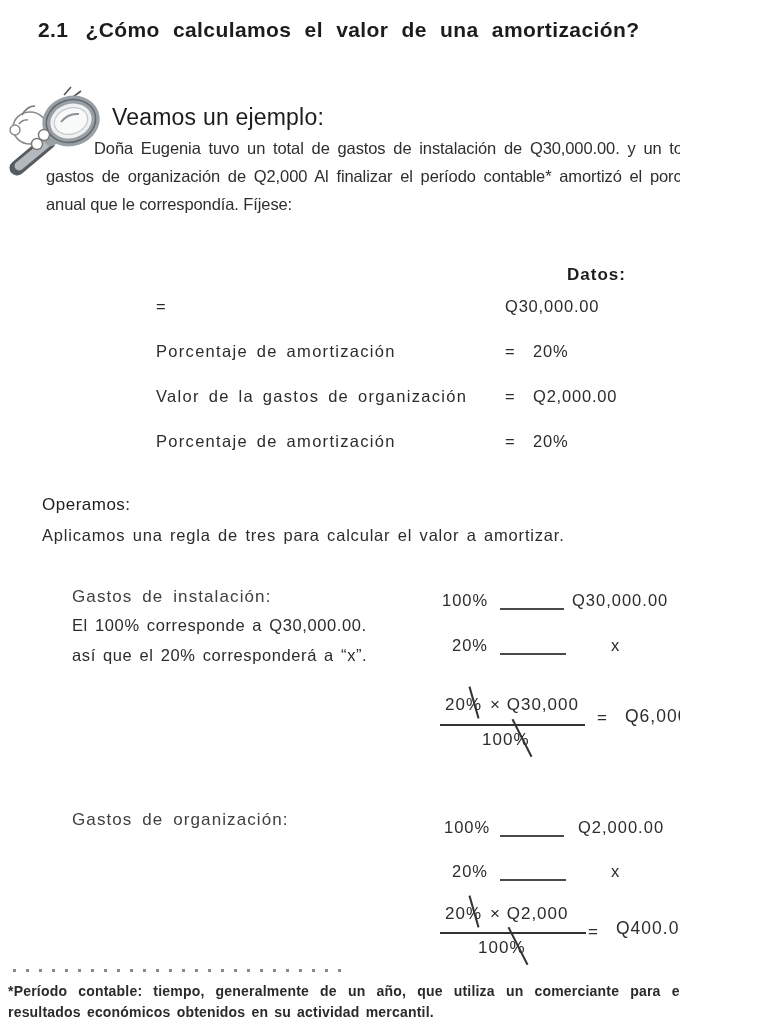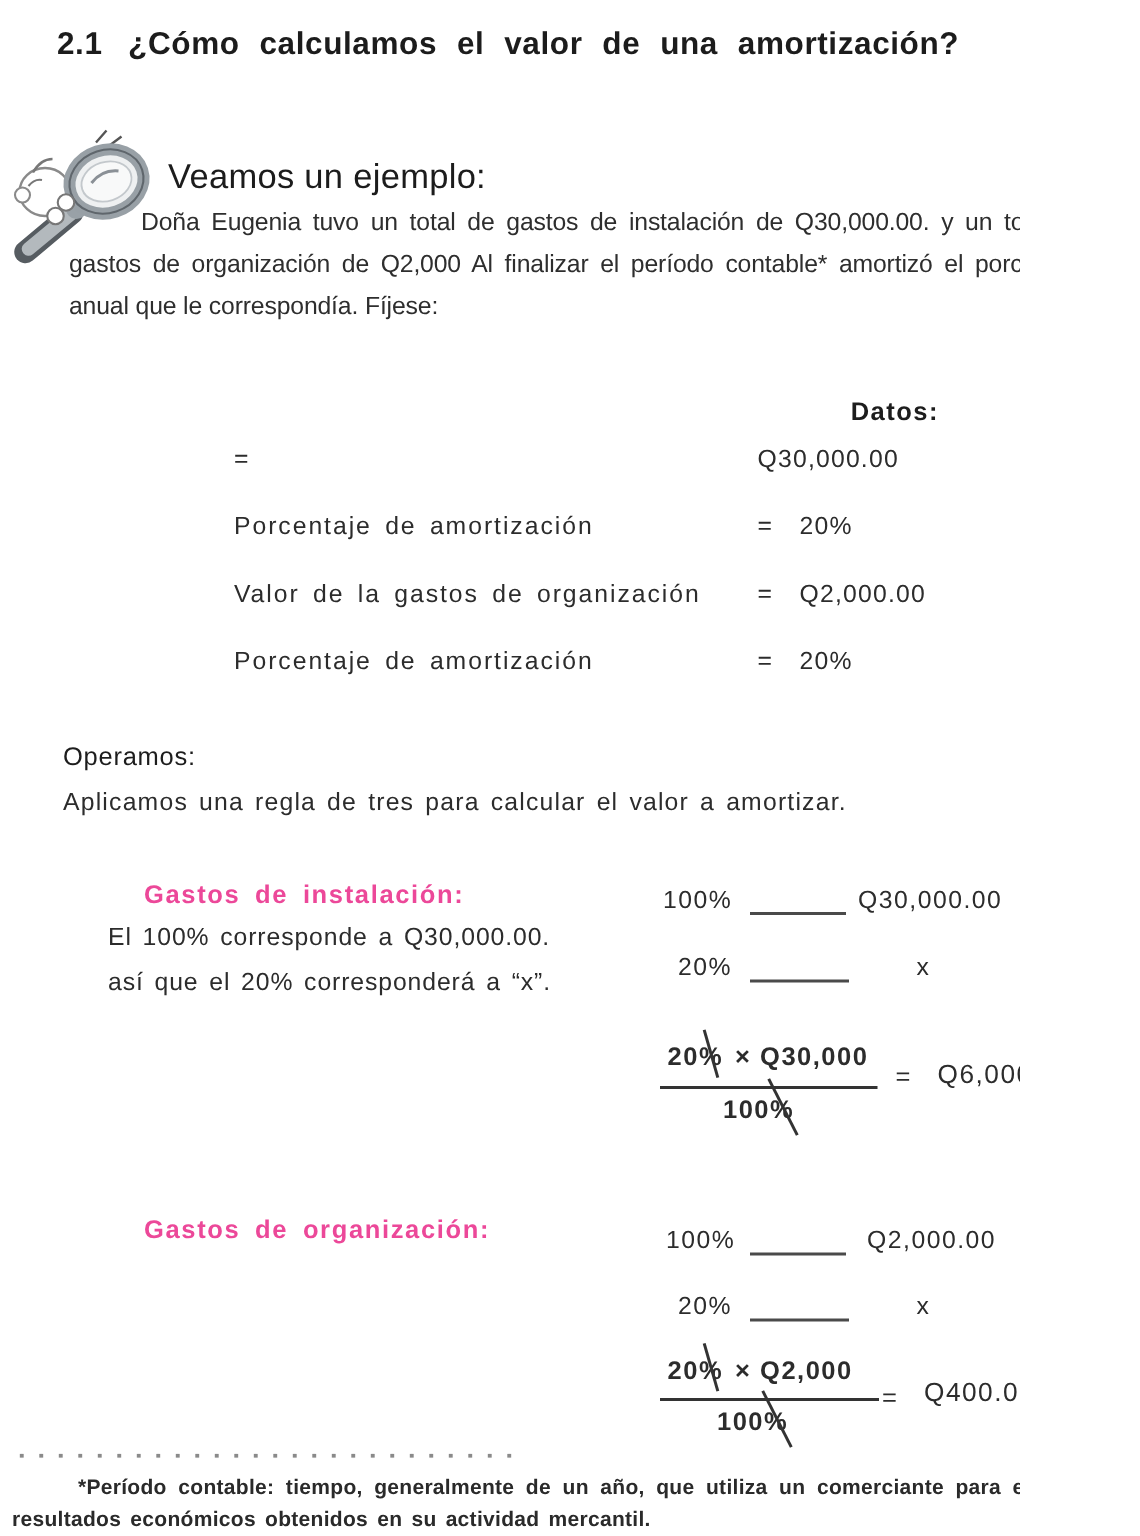--- a/index.html
+++ b/index.html
@@ -34,46 +34,46 @@
   .datos-eq    { letter-spacing:0; }
   .datos-value { letter-spacing:0.8px; }
 
   
   .operamos-heading { left:42px; top:495px; font-size:17px; font-weight:normal;
                       color:#1d1d1d; letter-spacing:0.5px; }
   .operamos-text { left:42px; top:526px; font-size:16.5px; color:#2c2c2c;
                    letter-spacing:0.8px; word-spacing:2px; }
 
   
-  .calc-heading { font-size:17px; font-weight:bold; color:#ec4899;
-                  letter-spacing:1.1px; word-spacing:4px;margin-left:24px; }
+  .calc-heading { font-size:17px; font-weight:normal; color:#404040;
+                  letter-spacing:1.1px; word-spacing:4px; }
   .calc-line { font-size:16.5px; color:#2c2c2c; letter-spacing:0.6px;
                word-spacing:2px; }
   .rule-pct, .rule-val { font-size:16.5px; color:#2c2c2c; letter-spacing:1px; }
   .rule-line { border-bottom:2px solid #4a4a4a; height:0; }
 
-  .frac-text { font-size:17px; color:#2c2c2c; letter-spacing:1px; display:flex;font-weight:bold; }
+  .frac-text { font-size:17px; color:#2c2c2c; letter-spacing:1px; display:flex; }
   .frac-bar { border-top:2px solid #333; height:0; }
   .cancel { position:relative; display:inline-block; }
   .cancel::after { content:""; position:absolute; width:2px; background:#333;
                    left:7px; top:-9px; height:33px; transform:rotate(-16deg); }
   .cancel-long::after { left:8px; top:-13px; height:42px; transform:rotate(-27deg); }
   .equals { font-size:17px; color:#2c2c2c; }
   .result { font-size:17.5px; color:#2c2c2c; letter-spacing:1px; }
 
   
   .dotted-sep { left:8px; top:968px; width:340px; height:5px;
     background-image:radial-gradient(circle, #8a8a8a 1.5px, rgba(0,0,0,0) 1.6px);
     background-size:13px 5px; background-repeat:repeat-x; }
 
   
   .footnote { left:8px; top:981px; width:746px; font-size:14px;
               font-weight:bold; color:#2a2a2a; line-height:21px;
               text-align:justify; letter-spacing:0.2px; word-spacing:2px; }
-  .footnote .lead { font-weight:bold;margin-left:44px; }
+  .footnote .lead { font-weight:bold; }
 </style>
 </head>
 <body>
 
 <div class="page">
 
   <div class="abs title">
     <span>2.1</span>
     <span>¿Cómo calculamos el valor de una amortización?</span>
   </div>

